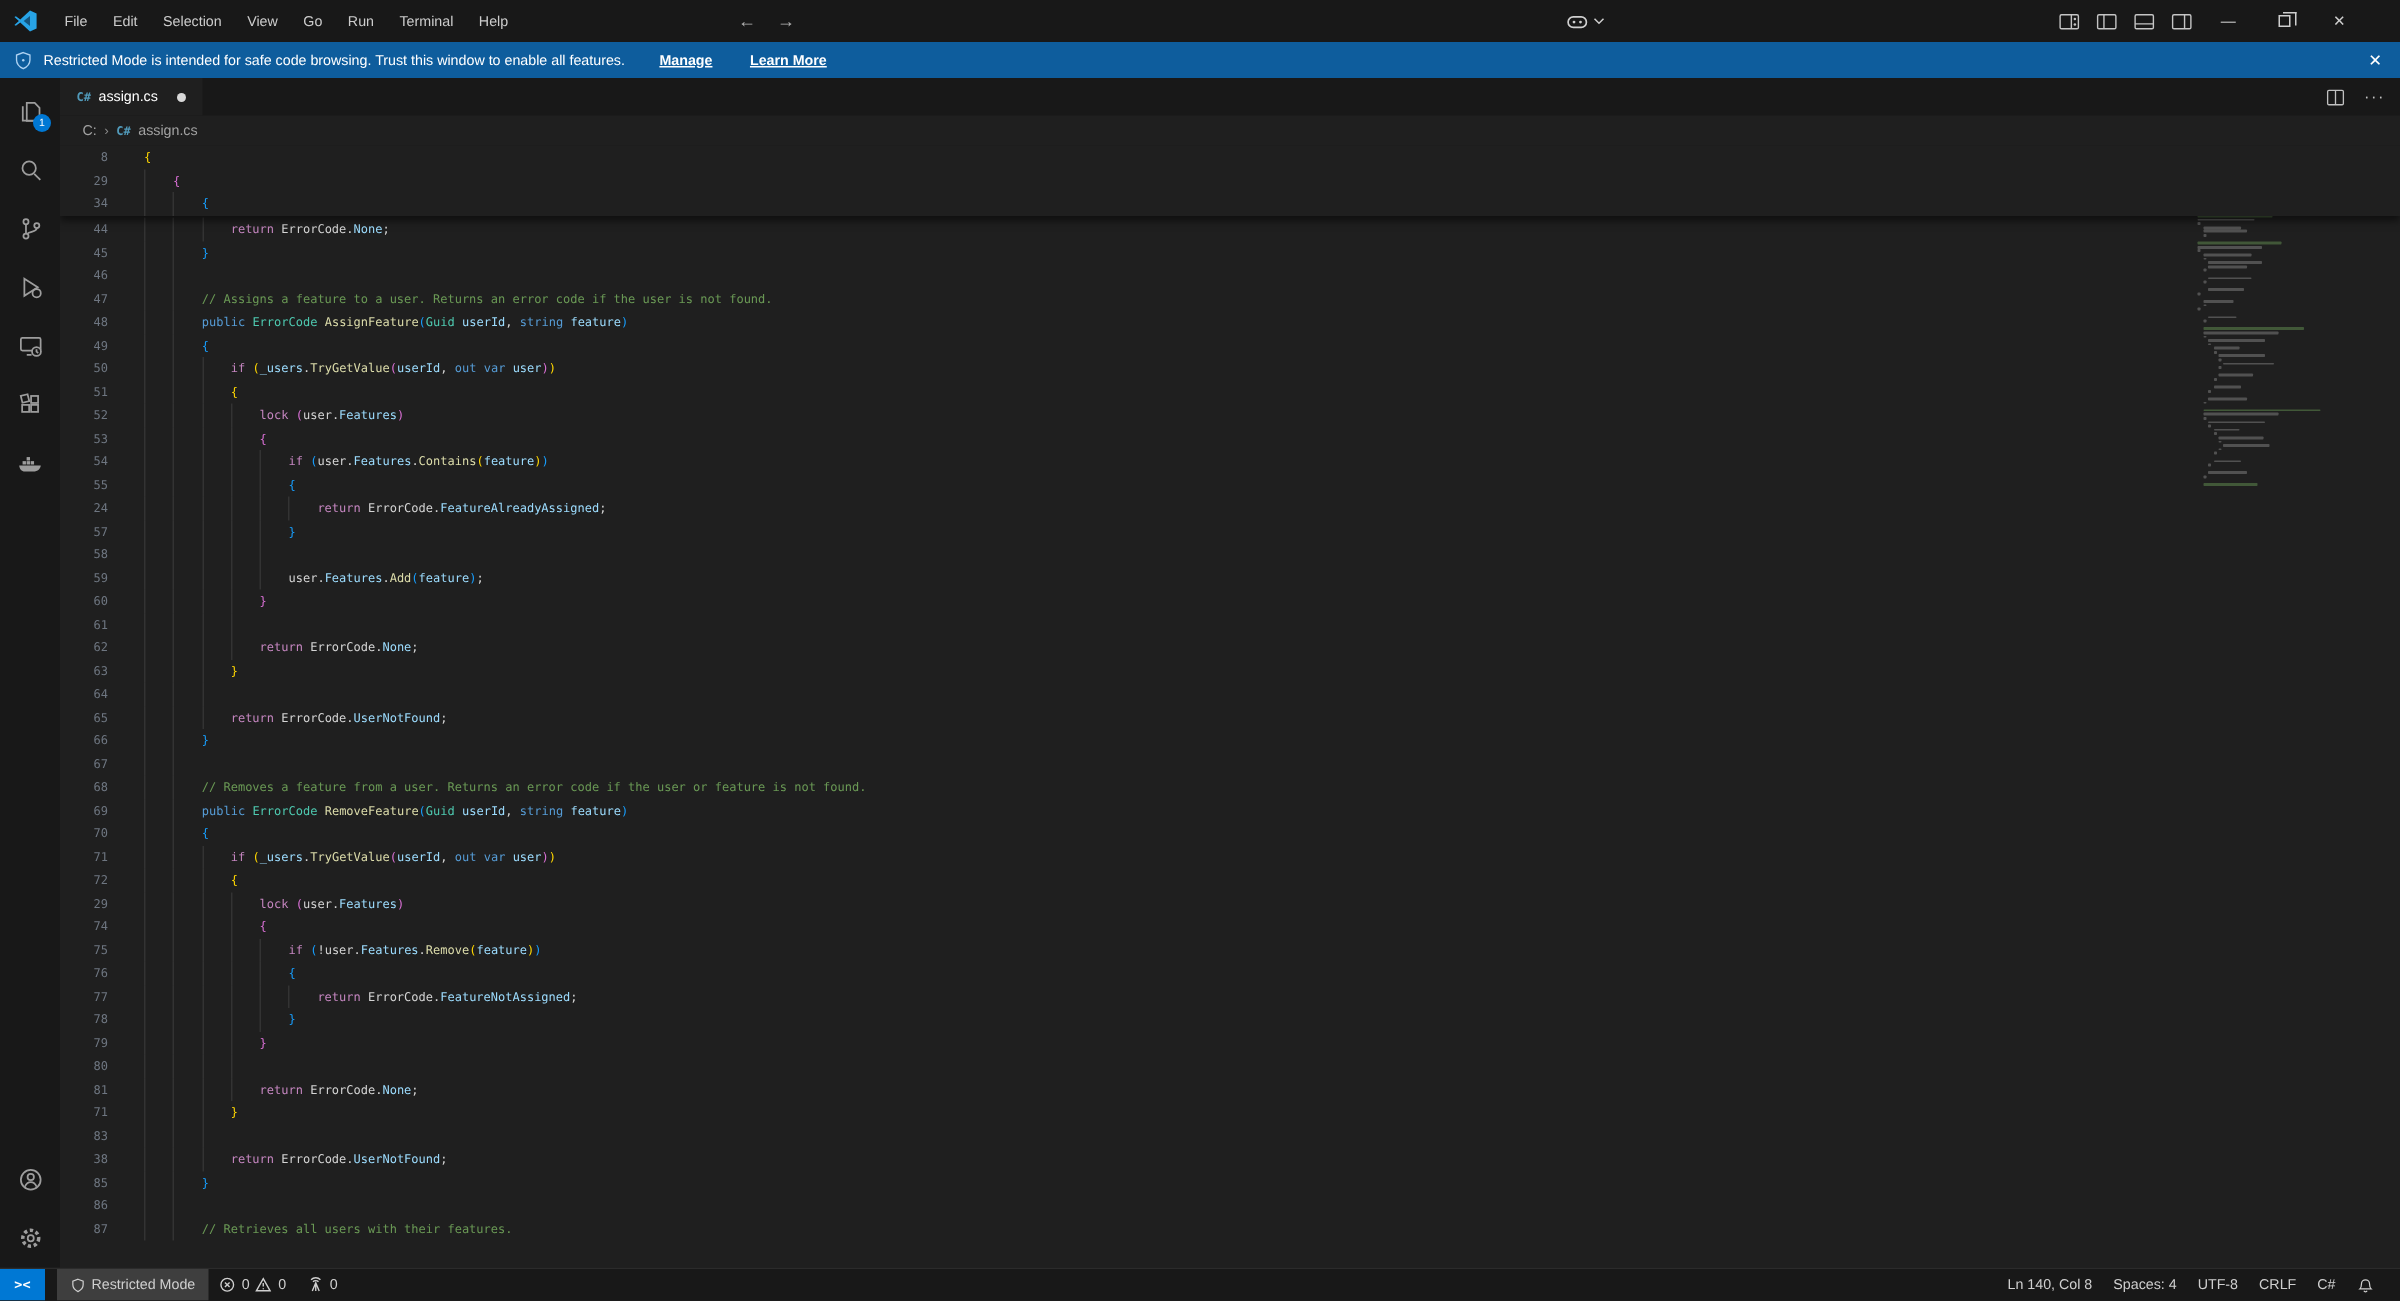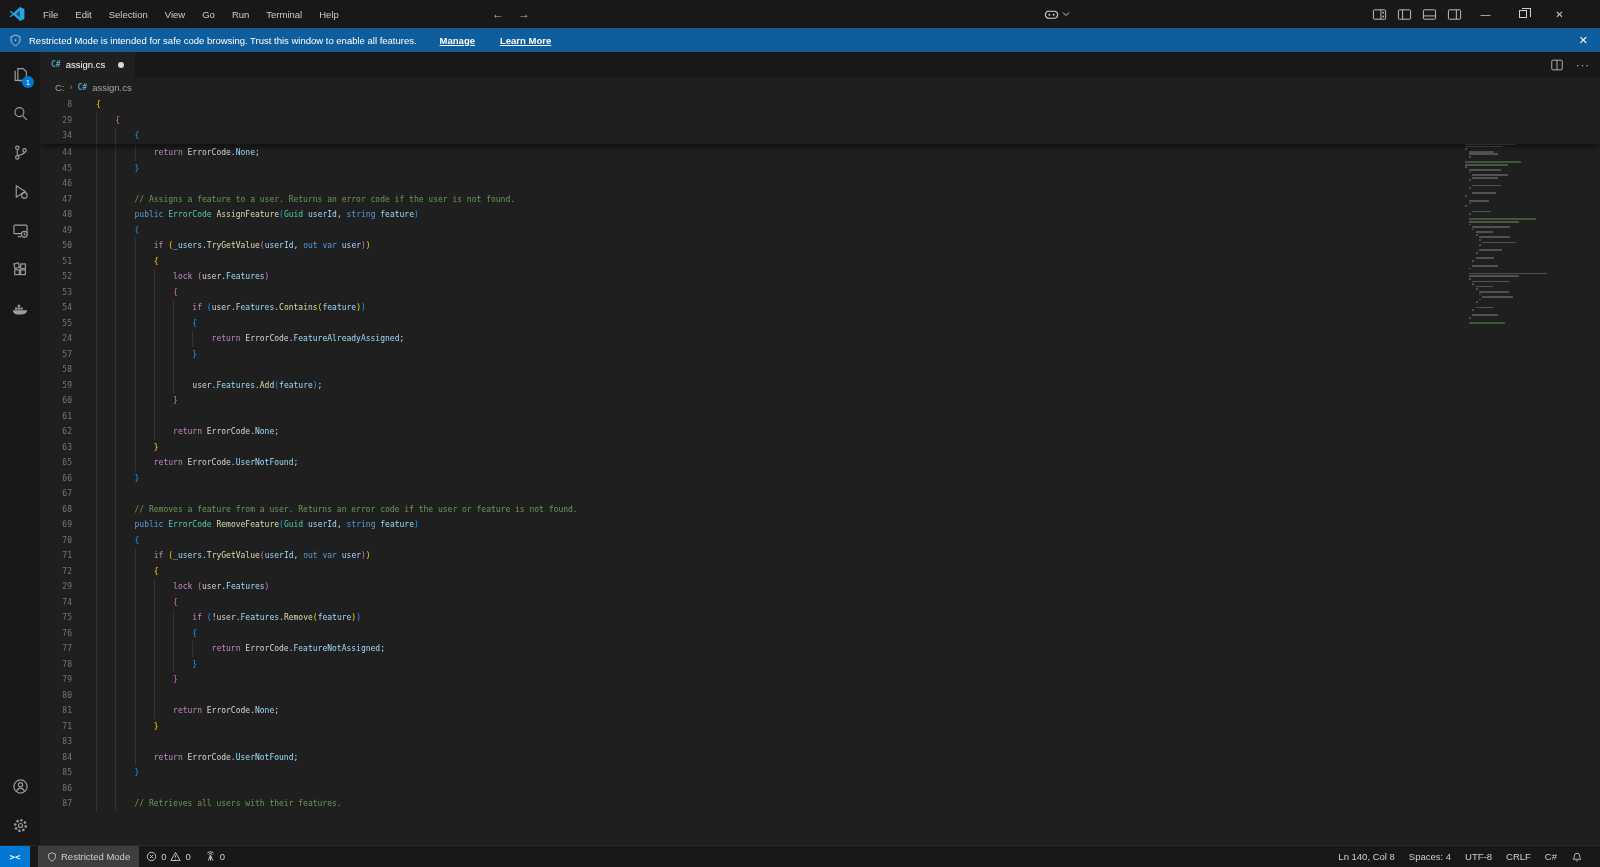--- a/index.html
+++ b/index.html
@@ -332,20 +332,24 @@
           </div>
           <div class="cl">
             <span class="ln">62</span>
             <span class="code"><i class="guide" style="left: 0ch;"></i><i class="guide" style="left: 4ch;"></i><i class="guide" style="left: 8ch;"></i><i class="guide" style="left: 12ch;"></i><span class="tk-pl">                </span><span class="tk-ctl">return</span><span class="tk-pl"> ErrorCode.</span><span class="tk-pr">None</span><span class="tk-pl">;</span></span>
           </div>
           <div class="cl">
             <span class="ln">63</span>
             <span class="code"><i class="guide" style="left: 0ch;"></i><i class="guide" style="left: 4ch;"></i><i class="guide" style="left: 8ch;"></i><span class="tk-pl">            </span><span class="tk-b1">}</span></span>
           </div>
           <div class="cl">
+            <span class="ln">64</span>
+            <span class="code"><i class="guide" style="left: 0ch;"></i><i class="guide" style="left: 4ch;"></i><i class="guide" style="left: 8ch;"></i></span>
+          </div>
+          <div class="cl">
             <span class="ln">65</span>
             <span class="code"><i class="guide" style="left: 0ch;"></i><i class="guide" style="left: 4ch;"></i><i class="guide" style="left: 8ch;"></i><span class="tk-pl">            </span><span class="tk-ctl">return</span><span class="tk-pl"> ErrorCode.</span><span class="tk-pr">UserNotFound</span><span class="tk-pl">;</span></span>
           </div>
           <div class="cl">
             <span class="ln">66</span>
             <span class="code"><i class="guide" style="left: 0ch;"></i><i class="guide" style="left: 4ch;"></i><span class="tk-pl">        </span><span class="tk-b3">}</span></span>
           </div>
           <div class="cl">
             <span class="ln">67</span>
             <span class="code"><i class="guide" style="left: 0ch;"></i><i class="guide" style="left: 4ch;"></i></span>
@@ -408,21 +412,21 @@
           </div>
           <div class="cl">
             <span class="ln">71</span>
             <span class="code"><i class="guide" style="left: 0ch;"></i><i class="guide" style="left: 4ch;"></i><i class="guide" style="left: 8ch;"></i><span class="tk-pl">            </span><span class="tk-b1">}</span></span>
           </div>
           <div class="cl">
             <span class="ln">83</span>
             <span class="code"><i class="guide" style="left: 0ch;"></i><i class="guide" style="left: 4ch;"></i><i class="guide" style="left: 8ch;"></i></span>
           </div>
           <div class="cl">
-            <span class="ln">84</span>
+            <span class="ln">38</span>
             <span class="code"><i class="guide" style="left: 0ch;"></i><i class="guide" style="left: 4ch;"></i><i class="guide" style="left: 8ch;"></i><span class="tk-pl">            </span><span class="tk-ctl">return</span><span class="tk-pl"> ErrorCode.</span><span class="tk-pr">UserNotFound</span><span class="tk-pl">;</span></span>
           </div>
           <div class="cl">
             <span class="ln">85</span>
             <span class="code"><i class="guide" style="left: 0ch;"></i><i class="guide" style="left: 4ch;"></i><span class="tk-pl">        </span><span class="tk-b3">}</span></span>
           </div>
           <div class="cl">
             <span class="ln">86</span>
             <span class="code"><i class="guide" style="left: 0ch;"></i><i class="guide" style="left: 4ch;"></i></span>
           </div>

